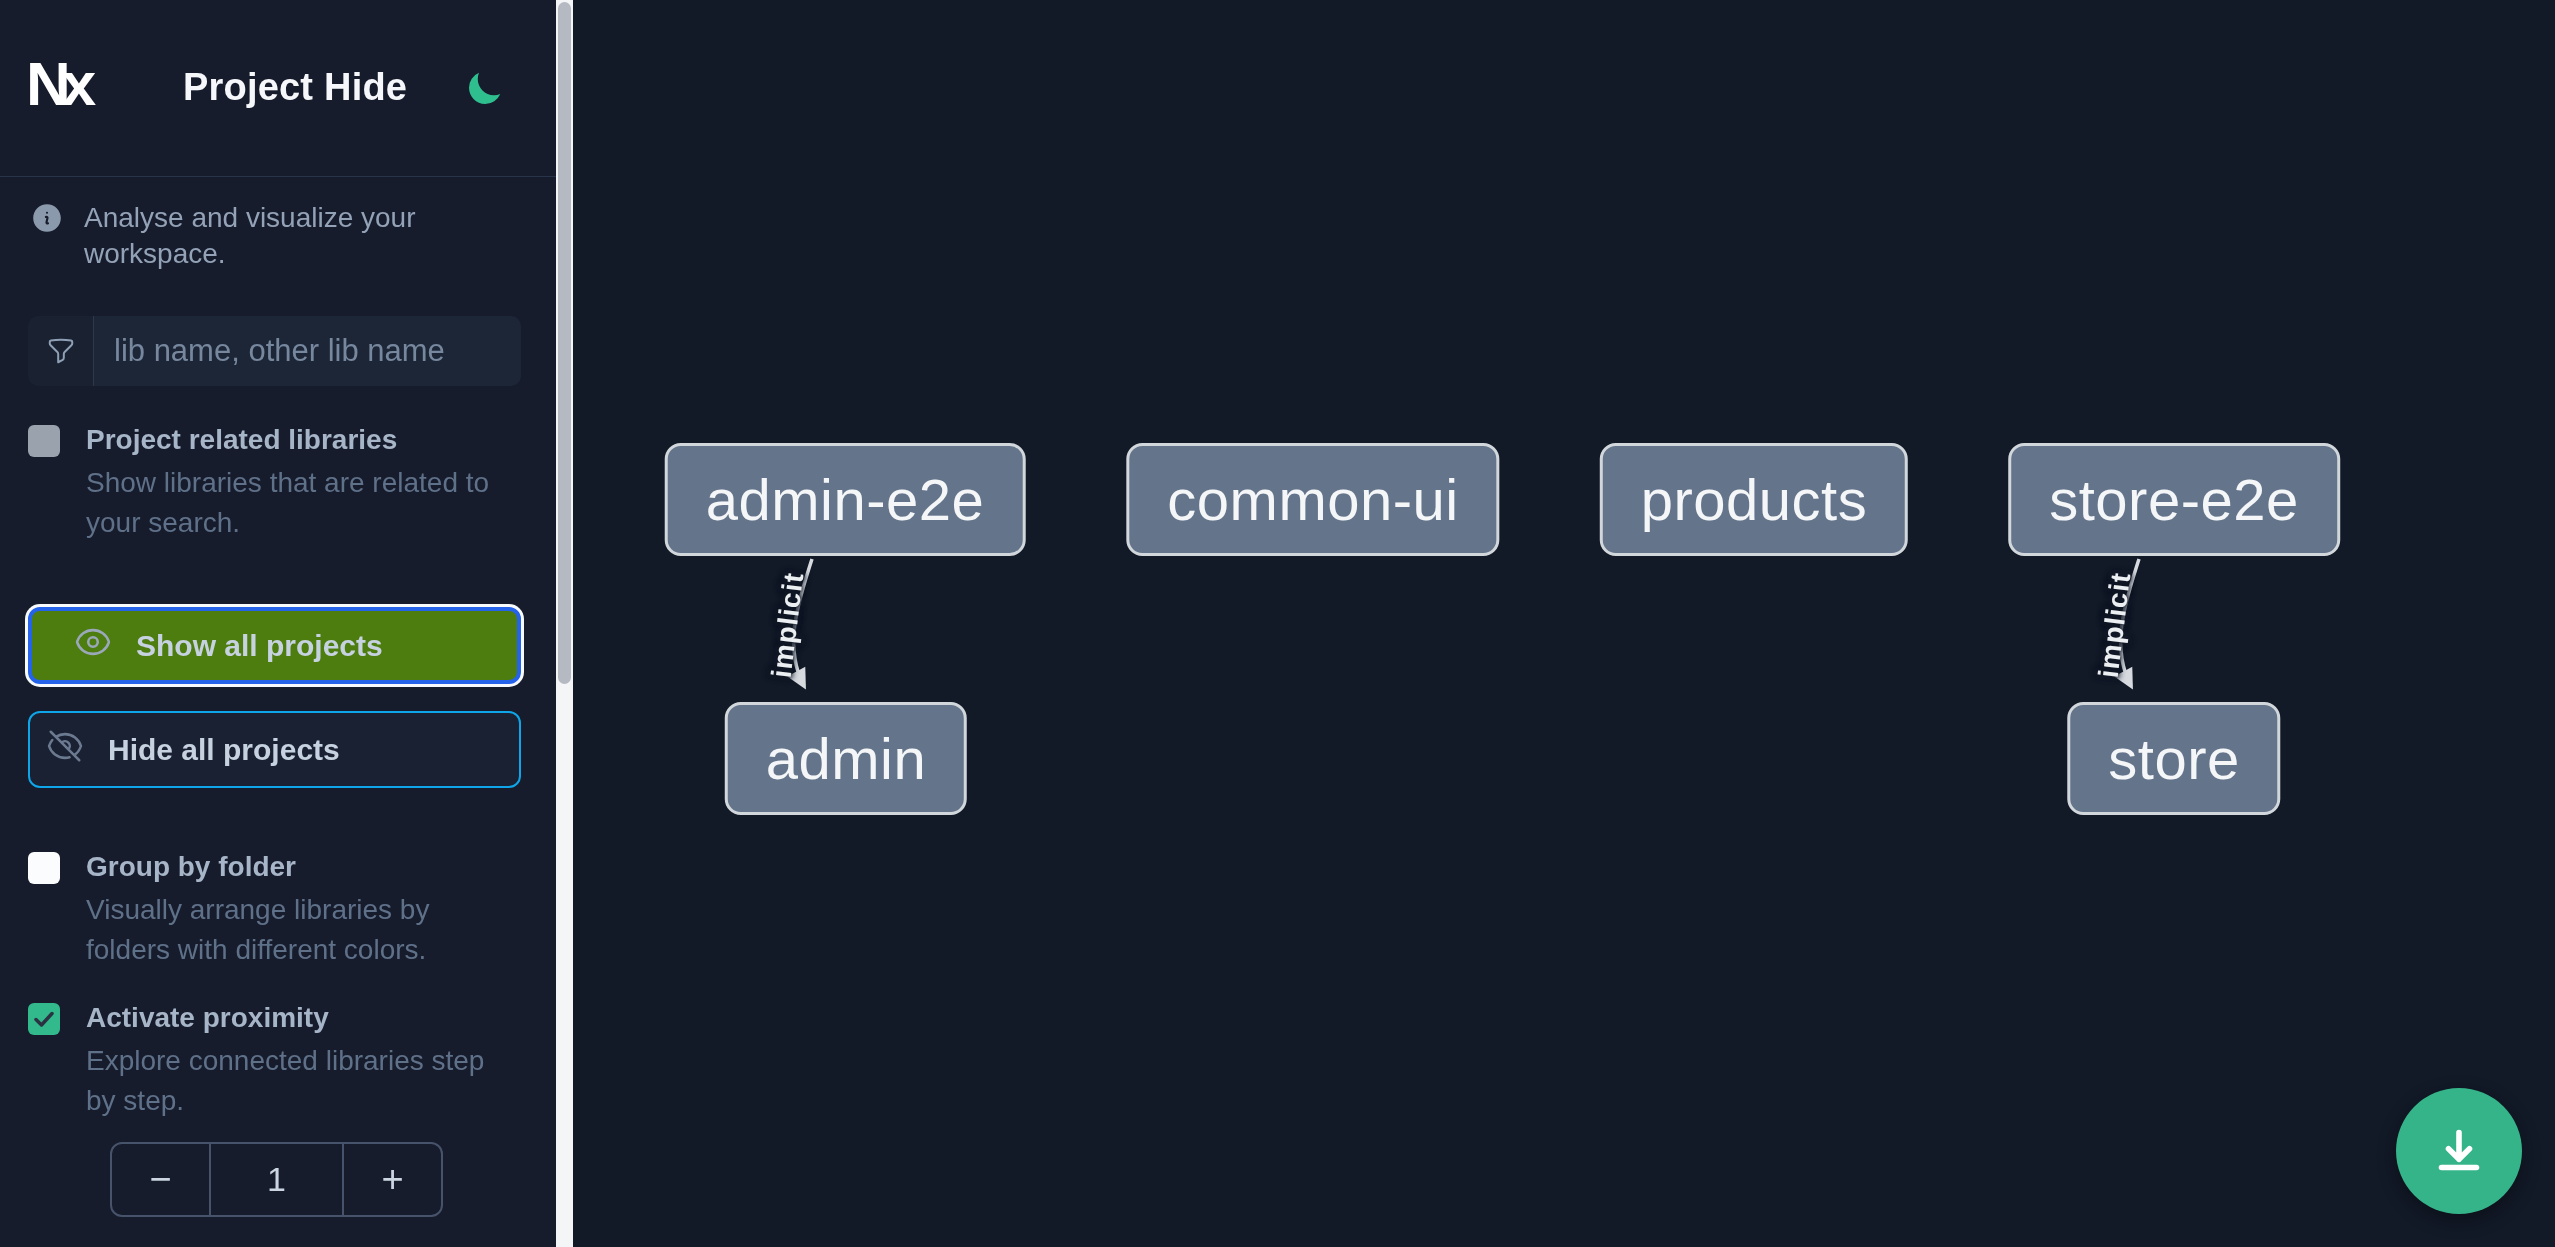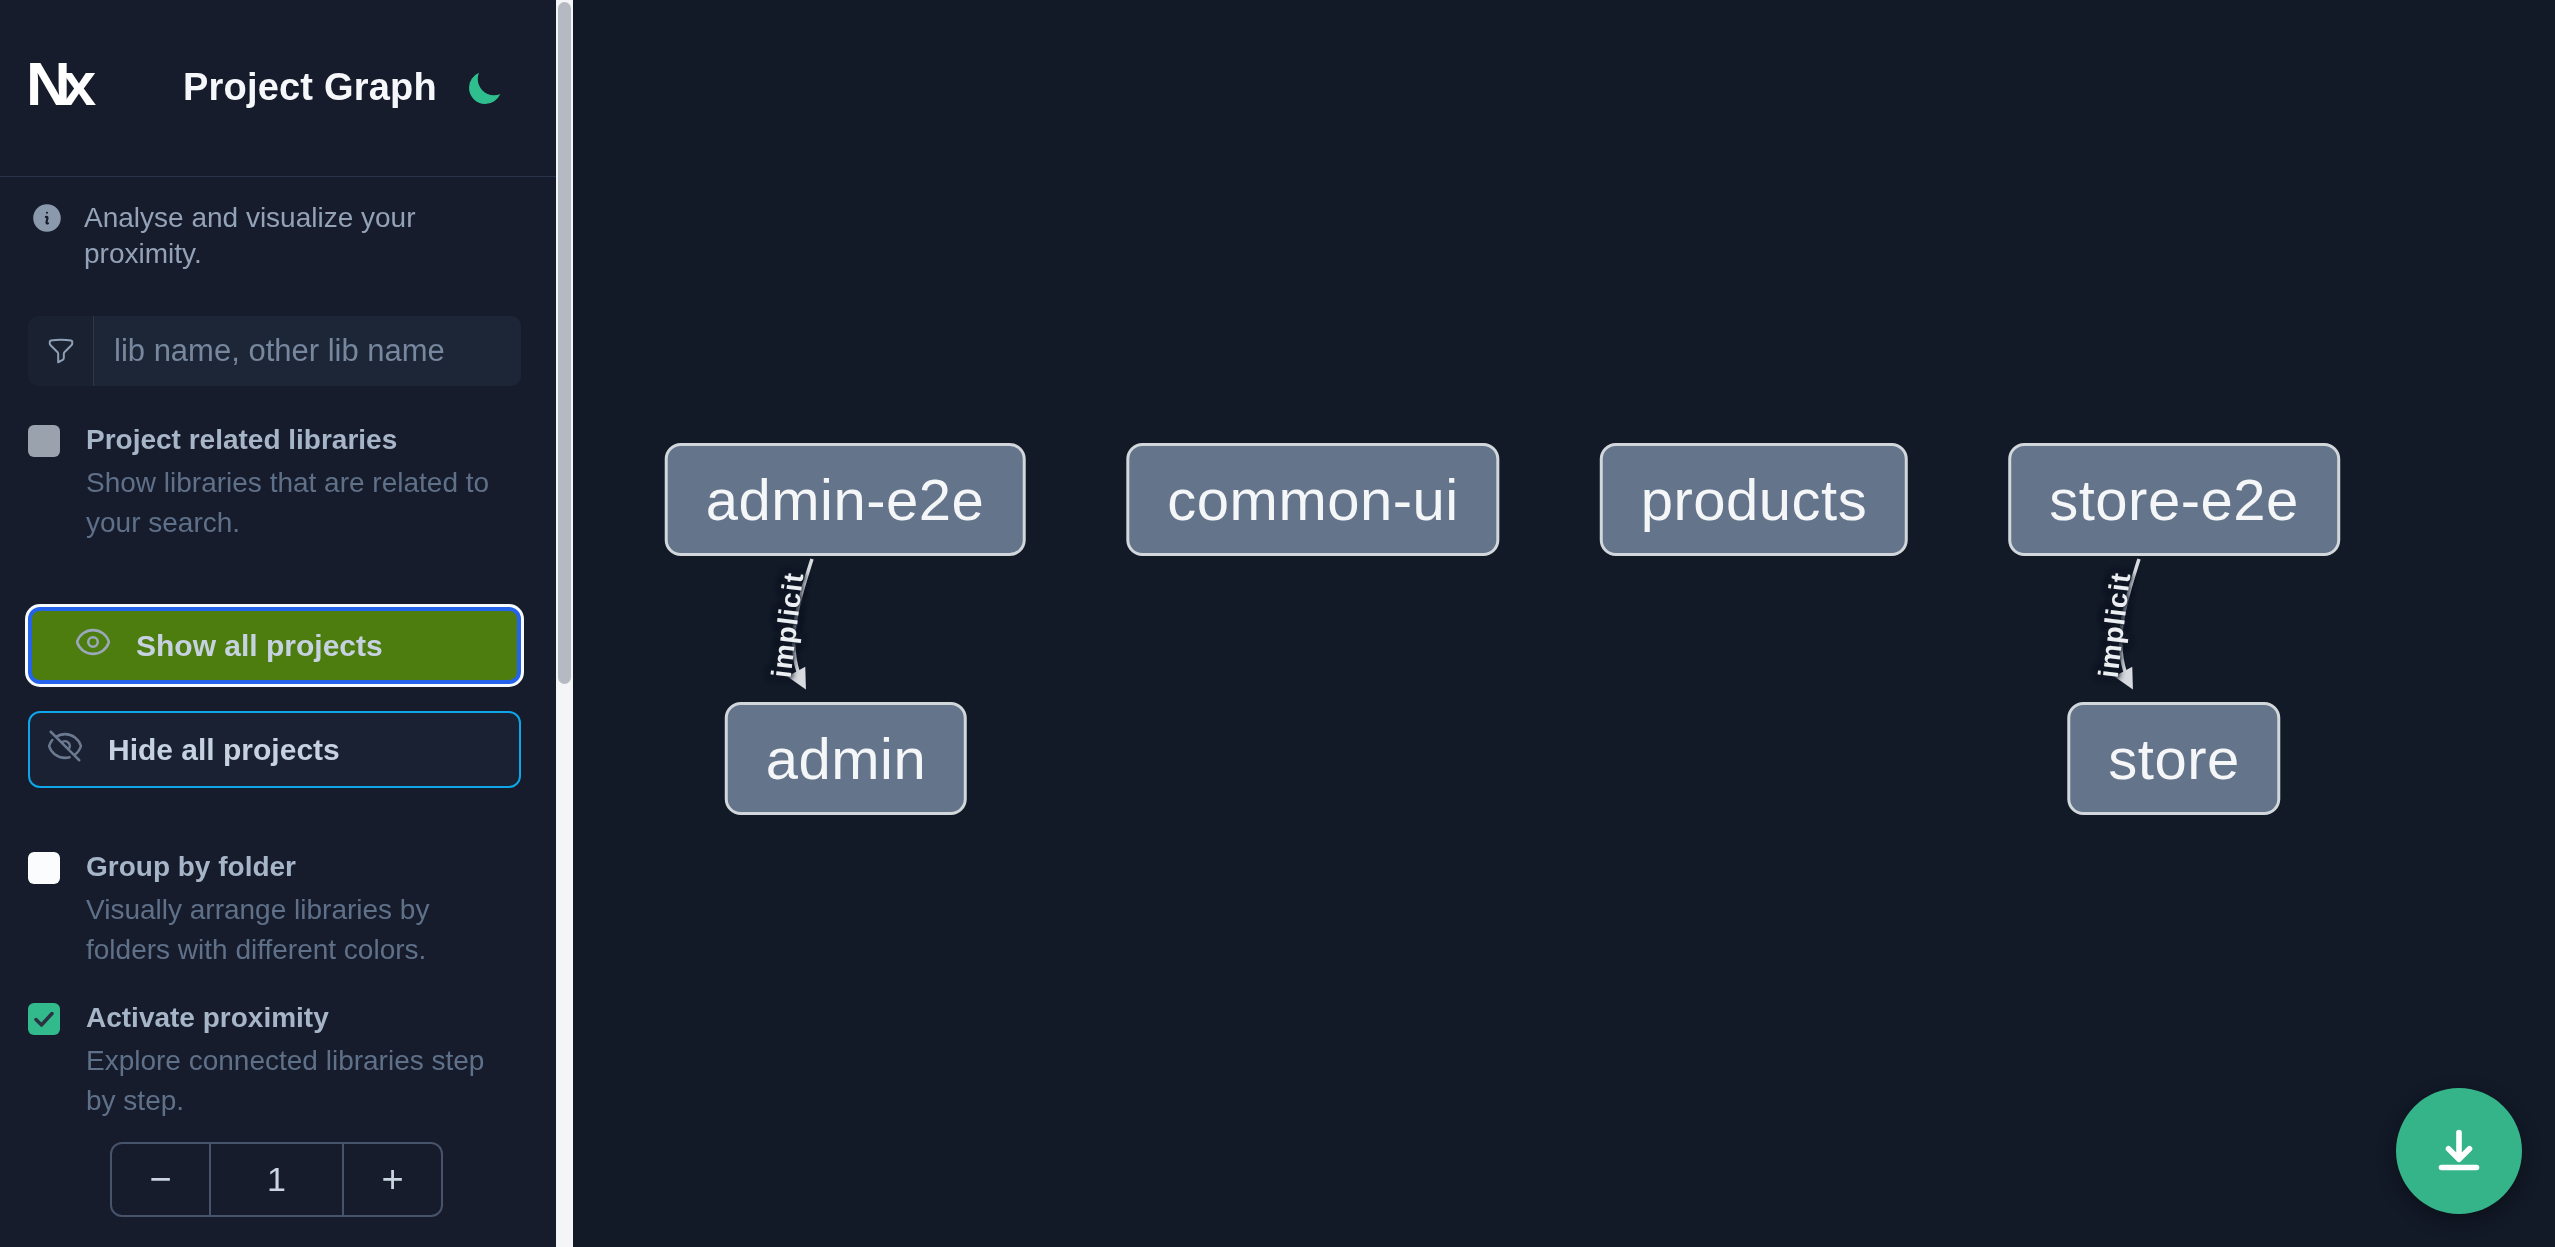--- a/index.html
+++ b/index.html
@@ -132,37 +132,37 @@
 </style>
 </head>
 <body>
 
 <div id="app">
 
   <div class="sidebar">
 
     <div class="sb-header">
       <div class="nx-logo">Nx</div>
-      <div class="app-title">Project Graph</div>
+      <div class="app-title">Project Hide</div>
       <button class="theme-toggle">
         <span>
           <svg viewBox="0 0 24 24" fill="#2fbe8e">
             <path d="M21.752 15.002A9.718 9.718 0 0118 15.75c-5.385 0-9.75-4.365-9.75-9.75 0-1.33.266-2.597.748-3.752A9.753 9.753 0 003 11.25C3 16.635 7.365 21 12.75 21a9.753 9.753 0 009.002-5.998z"></path>
           </svg>
         </span>
       </button>
     </div>
 
     <div class="intro-row">
       <span class="info-icon">
         <svg viewBox="0 0 24 24" fill="#8b99ad">
           <path fill-rule="evenodd" clip-rule="evenodd" d="M2.25 12c0-5.385 4.365-9.75 9.75-9.75s9.75 4.365 9.75 9.75-4.365 9.75-9.75 9.75S2.25 17.385 2.25 12zm8.706-1.442c1.146-.573 2.437.463 2.126 1.706l-.709 2.836.042-.02a.75.75 0 01.67 1.34l-.04.022c-1.147.573-2.438-.463-2.127-1.706l.71-2.836-.042.02a.75.75 0 11-.671-1.34l.041-.022zM12 9a.75.75 0 100-1.5.75.75 0 000 1.5z"></path>
         </svg>
       </span>
-      <span class="intro-text">Analyse and visualize your proximity.</span>
+      <span class="intro-text">Analyse and visualize your workspace.</span>
     </div>
 
     <div class="searchbar">
       <span class="search-iconcell">
         <svg viewBox="0 0 24 24" fill="none" stroke="#8fa0b6" stroke-width="1.6" stroke-linecap="round" stroke-linejoin="round">
           <path d="M12 3c2.755 0 5.455.232 8.083.678.533.09.917.556.917 1.096v1.044a2.25 2.25 0 01-.659 1.591l-5.432 5.432a2.25 2.25 0 00-.659 1.591v2.927a2.25 2.25 0 01-1.244 2.013L9.75 21v-6.568a2.25 2.25 0 00-.659-1.591L3.659 7.41A2.25 2.25 0 013 5.818V4.774c0-.54.384-1.006.917-1.096A48.32 48.32 0 0112 3z"></path>
         </svg>
       </span>
       <input type="text" placeholder="lib name, other lib name" style="">
     </div>

